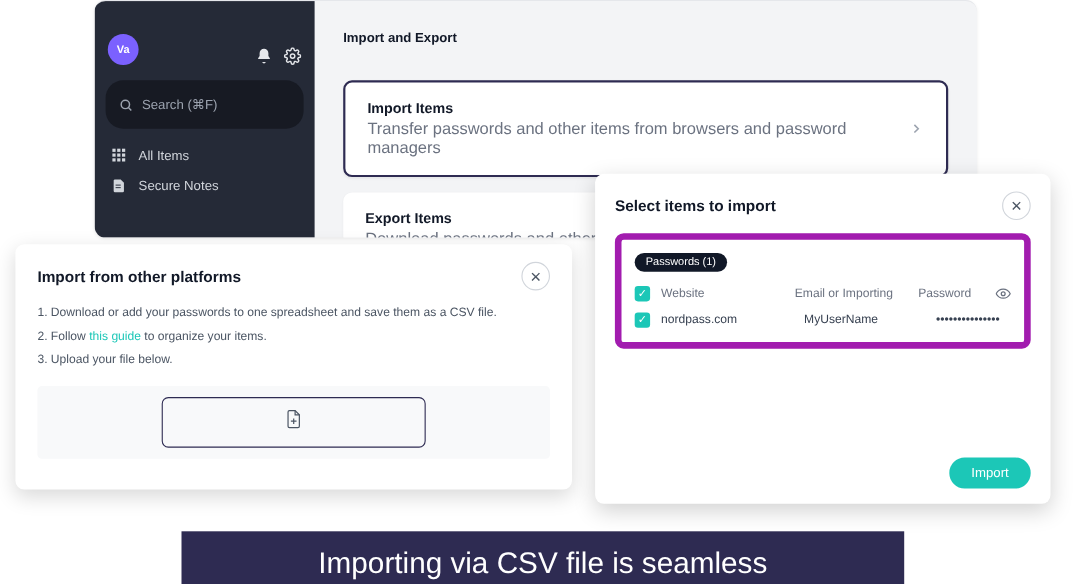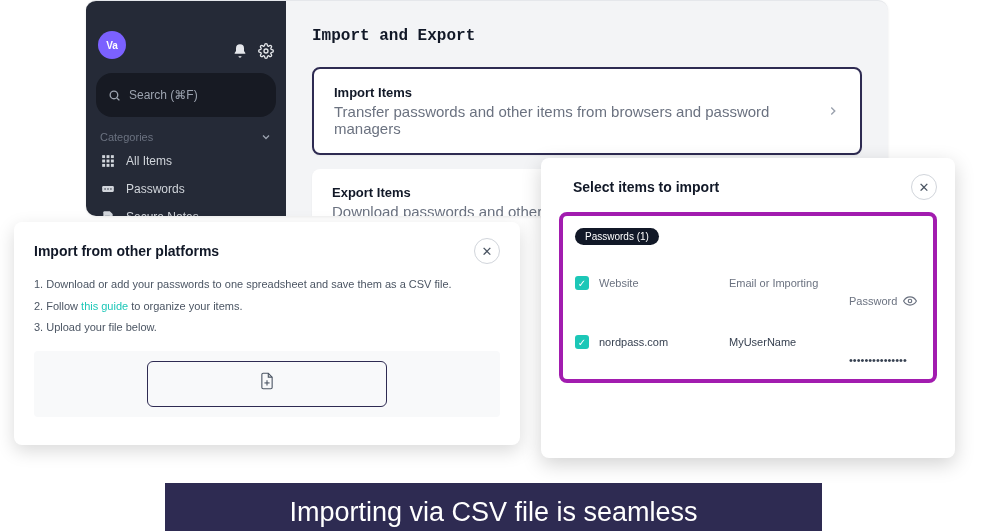--- a/index.html
+++ b/index.html
@@ -16,21 +16,21 @@
   .sidebar { position: absolute; left: 0; top: 0; width: 200px; height: 100%; background: #252a37; }
   .sidebar-top { padding: 30px 12px 10px 12px; display: flex; align-items: flex-end; justify-content: space-between; }
   .avatar { width: 28px; height: 28px; border-radius: 50%; background: #7b61ff; display: flex; align-items: center; justify-content: center; color: #fff; font-size: 10px; font-weight: 600; }
   .top-icons { display: flex; gap: 10px; align-items: center; color: #e5e7eb; }
   .search-bar { margin: 4px 10px 10px 10px; background: #171a23; border-radius: 16px; height: 44px; display: flex; align-items: center; padding: 0 12px; color: #9ca3af; font-size: 12px; gap: 8px; }
   .cat-header { display: flex; align-items: center; justify-content: space-between; padding: 4px 14px; color: #6b7280; font-size: 11px; }
   .cat-item { display: flex; align-items: center; gap: 10px; padding: 6px 14px; color: #d1d5db; font-size: 12px; cursor: pointer; }
   .cat-icon { width: 16px; height: 16px; display: flex; align-items: center; justify-content: center; color: #d1d5db; }
   
   .main { position: absolute; left: 200px; top: 0; right: 0; height: 100%; padding: 26px 26px 0 26px; }
-  .page-title { font-size: 16px; font-weight: 700; color: #111827; margin-bottom: 22px; font-family: Liberation Mono, monospace; }
+  .page-title { font-size: 12px; font-weight: 700; color: #111827; margin-bottom: 32px; }
   .card { background: #fff; border-radius: 8px; padding: 16px 20px; margin-bottom: 14px; display: flex; align-items: center; box-shadow: 0 1px 2px rgba(0,0,0,0.05); position: relative; gap: 23px; }
   .card.sel { border: 2px solid #2e2b52; }
   .card-body { flex: 1; }
   .card-title { font-size: 13px; font-weight: 600; color: #111827; margin-bottom: 3px; }
   .card-desc { font-size: 15px; color: #6b7280; }
   .card-chev { color: #9ca3af; }
   
   
   .ip-dialog { position: absolute; left: 14px; top: 222px; width: 506px; height: 223px; background: #fff; border-radius: 8px; box-shadow: 0 6px 18px rgba(0,0,0,0.15); padding: 16px 20px 14px 20px; }
   .ip-head { display: flex; align-items: center; justify-content: space-between; margin-bottom: 12px; }
@@ -39,30 +39,30 @@
   .ip-step { font-size: 11px; color: #4b5563; line-height: 1.6; margin-bottom: 4px; }
   .ip-step a { color: #1cc7b7; text-decoration: none; }
   .drop-zone { margin-top: 14px; background: #f8f9fa; border-radius: 4px; padding: 10px; display: flex; justify-content: center; }
   .drop-inner { border: 1.5px solid #2e2b52; border-radius: 6px; width: 240px; padding: 10px 12px 12px 12px; text-align: center; }
   .drop-icon { font-size: 14px; color: #4b5563; margin-bottom: 4px; }
   .drop-txt { font-size: 11px; color: #111827; }
   .drop-txt a { color: #1cc7b7; text-decoration: none; font-weight: 500; }
   
   
   .si-dialog { position: absolute; left: 541px; top: 158px; width: 414px; height: 300px; background: #fff; border-radius: 8px; box-shadow: 0 6px 20px rgba(0,0,0,0.18); padding: 16px 18px 14px 18px; display: flex; flex-direction: column; }
-  .si-head { display: flex; align-items: center; justify-content: space-between; margin-bottom: 12px; margin-left: 14px; }
+  .si-head { display: flex; align-items: center; justify-content: space-between; margin-bottom: 12px; }
   .si-title { font-size: 14px; font-weight: 700; color: #111827; }
-  .si-content { border: 4px solid #a21caf; border-radius: 8px; padding: 10px 12px 8px 12px; }
+  .si-content { border: 6px solid #a21caf; border-radius: 8px; padding: 10px 12px 8px 12px; }
   .pill { display: inline-block; background: #111827; color: #fff; font-size: 10px; padding: 3px 10px; border-radius: 10px; margin-bottom: 8px; }
   .si-row { display: flex; align-items: center; gap: 10px; padding: 5px 0; font-size: 11px; color: #374151; }
   .si-row.head { color: #6b7280; }
   .chk { width: 14px; height: 14px; border-radius: 3px; background: #1cc7b7; display: flex; align-items: center; justify-content: center; color: #fff; font-size: 10px; flex-shrink: 0; }
   .col-site { width: 120px; }
   .col-user { width: 110px; }
-  .col-pass { flex: 1; display: flex; align-items: center; gap: 6px; margin-top: 36px; }
+  .col-pass { flex: 1; display: flex; align-items: center; gap: 22px; }
   .eye { color: #6b7280; }
   .si-foot { margin-top: auto; display: flex; justify-content: flex-end; padding-top: 10px; }
   .import-btn { background: #1cc7b7; color: #fff; border: none; border-radius: 16px; padding: 7px 20px; font-size: 12px; font-weight: 500; cursor: pointer; }
   
   
   .caption { position: absolute; left: 165px; top: 483px; width: 657px; height: 58px; background: #2e2b52; color: #fff; display: flex; align-items: center; justify-content: center; font-size: 27px; font-weight: 500; }
   
   svg { display: block; }
 </style>
 </head>
@@ -94,54 +94,35 @@
     </div>
     <div class="search-bar">
       <span>
         <svg width="13" height="13" viewBox="0 0 24 24" fill="none" stroke="#9ca3af" stroke-width="2.5">
             <circle cx="11" cy="11" r="7"></circle>
             <line x1="21" y1="21" x2="16.5" y2="16.5"></line>
           </svg>
       </span>
       <span>Search (⌘F)</span>
     </div>
-    <div class="cat-header">
-      <span>Categories</span>
-      <span>
-        <svg width="12" height="12" viewBox="0 0 24 24" fill="none" stroke="#9ca3af" stroke-width="2.5">
-            <polyline points="6 9 12 15 18 9"></polyline>
-          </svg>
-      </span>
-    </div>
     <div class="cat-item">
       <span class="cat-icon">
         <svg width="14" height="14" viewBox="0 0 24 24" fill="#d1d5db">
             <rect x="2" y="2" width="5" height="5"></rect>
             <rect x="9.5" y="2" width="5" height="5"></rect>
             <rect x="17" y="2" width="5" height="5"></rect>
             <rect x="2" y="9.5" width="5" height="5"></rect>
             <rect x="9.5" y="9.5" width="5" height="5"></rect>
             <rect x="17" y="9.5" width="5" height="5"></rect>
             <rect x="2" y="17" width="5" height="5"></rect>
             <rect x="9.5" y="17" width="5" height="5"></rect>
             <rect x="17" y="17" width="5" height="5"></rect>
           </svg>
       </span>
       <span>All Items</span>
-    </div>
-    <div class="cat-item">
-      <span class="cat-icon">
-        <svg width="14" height="14" viewBox="0 0 24 24" fill="#d1d5db">
-            <rect x="2" y="7" width="20" height="10" rx="2"></rect>
-            <circle cx="7" cy="12" r="1.3" fill="#252a37"></circle>
-            <circle cx="12" cy="12" r="1.3" fill="#252a37"></circle>
-            <circle cx="17" cy="12" r="1.3" fill="#252a37"></circle>
-          </svg>
-      </span>
-      <span>Passwords</span>
     </div>
     <div class="cat-item">
       <span class="cat-icon">
         <svg width="14" height="14" viewBox="0 0 24 24" fill="#d1d5db">
             <path d="M6 2h9l5 5v13a2 2 0 0 1-2 2H6a2 2 0 0 1-2-2V4a2 2 0 0 1 2-2z"></path>
             <rect x="7" y="10" width="8" height="1.5" fill="#252a37"></rect>
             <rect x="7" y="14" width="8" height="1.5" fill="#252a37"></rect>
           </svg>
       </span>
       <span>Secure Notes</span>
@@ -220,15 +201,18 @@
         </span>
       </div>
     </div>
     <div class="si-row">
       <div class="chk">✓</div>
       <div class="col-site">nordpass.com</div>
       <div class="col-user">MyUserName</div>
       <div class="col-pass">•••••••••••••••</div>
     </div>
   </div>
+  <div class="si-foot">
+    <button class="import-btn">Import</button>
+  </div>
 </div>
 
 <div class="caption">Importing via CSV file is seamless</div>
 
 </body></html>

